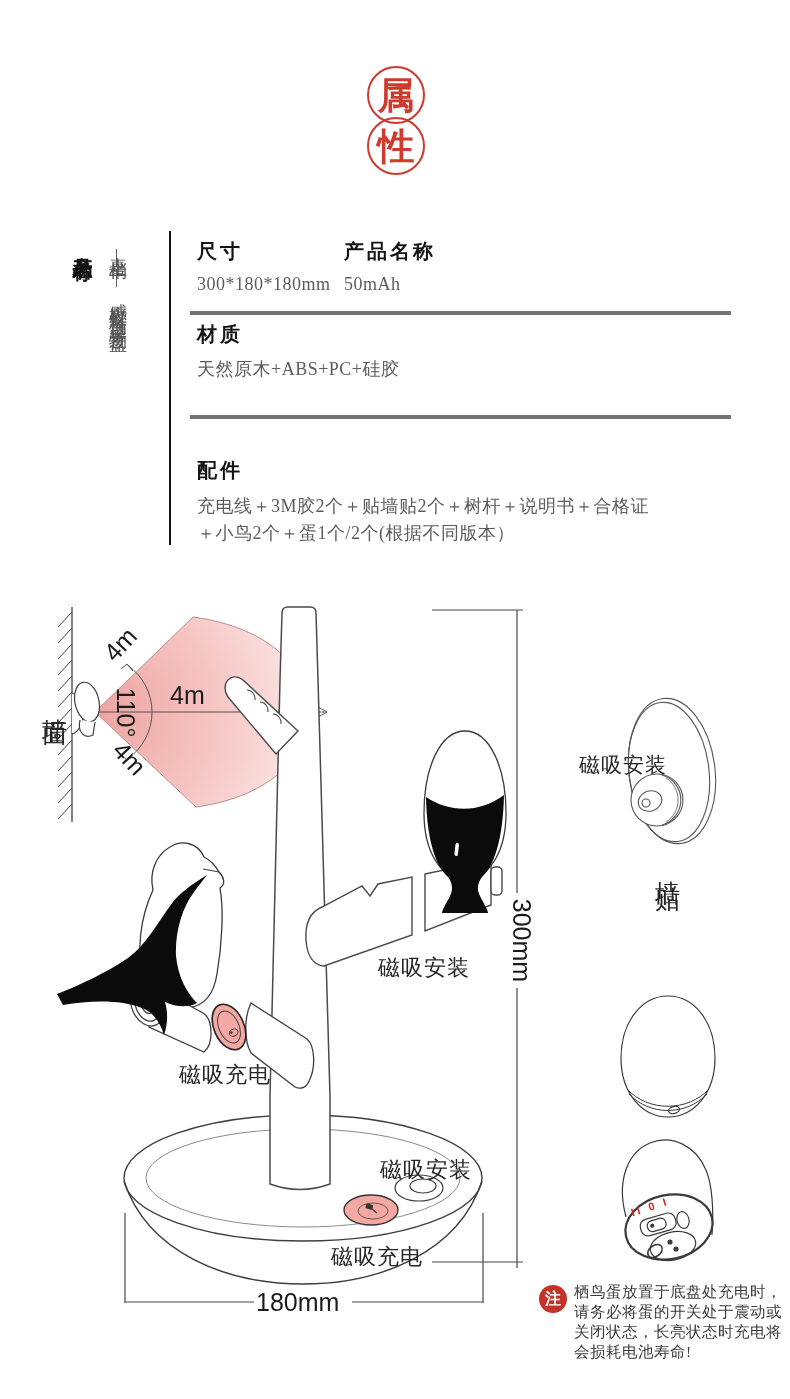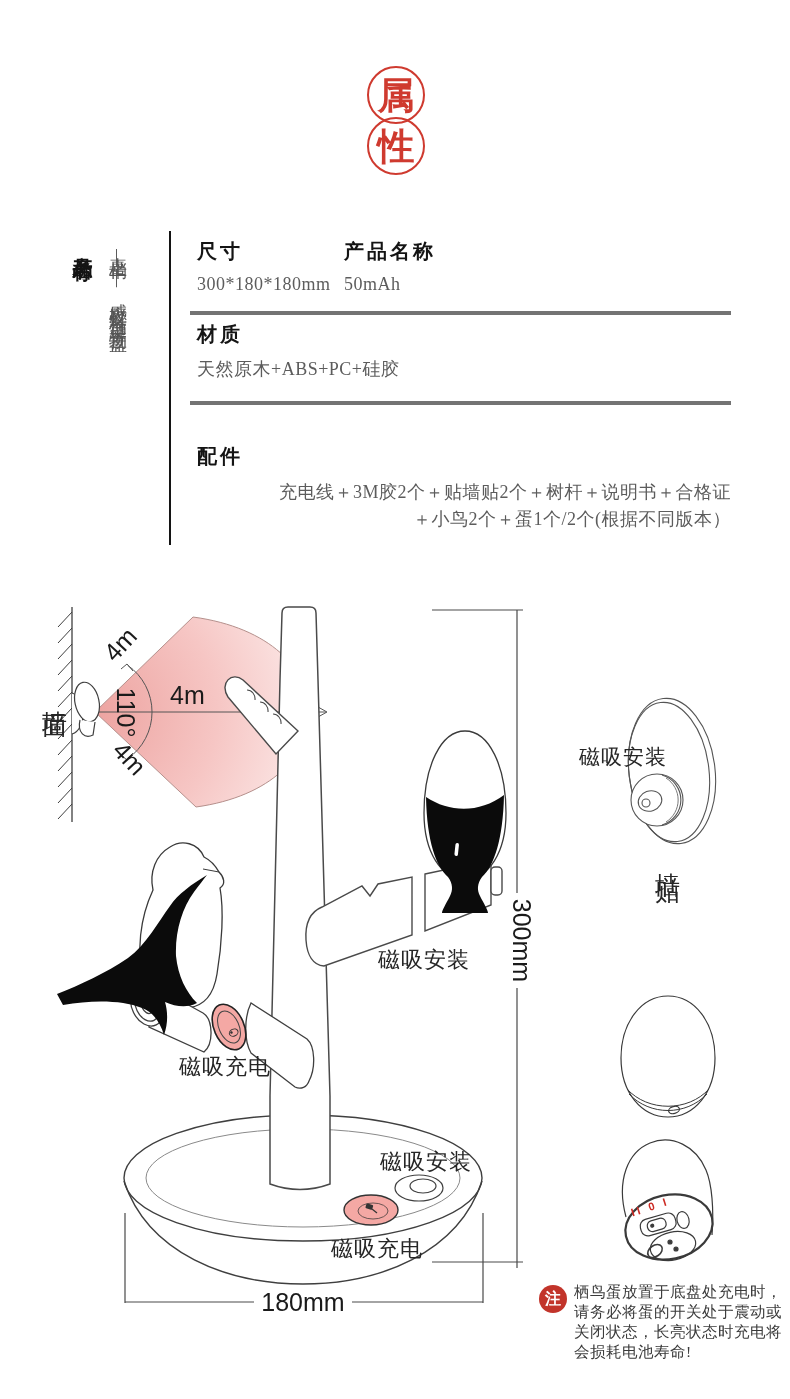--- a/index.html
+++ b/index.html
@@ -15,24 +15,24 @@
        letter-spacing:2px;color:#141414;}
   .psub{position:absolute;left:106px;top:243px;writing-mode:vertical-rl;font-size:18px;color:#555;
        letter-spacing:2px;height:310px;}
   .vdiv{position:absolute;left:169px;top:231px;width:2px;height:314px;background:#141414;}
   .table{position:absolute;left:190px;top:232px;width:541px;}
   .trow{border-bottom:4px solid #737373;padding:6px 0 16px 7px;}
   .trow.last{border-bottom:none;margin-top:32px;}
   .g4{display:grid;grid-template-columns:147px 140px 140px 107px;}
   .k{font-size:20px;font-weight:bold;letter-spacing:3px;color:#141414;}
   .v{font-size:18px;color:#5c5c5c;margin-top:9px;letter-spacing:0.5px;}
-  .pre{white-space:pre-line;line-height:27px;text-align:right;}
-  .mat .v{margin-bottom:4px;}
-  
-  .hw{position:absolute;font-size:22px;color:#262626;letter-spacing:1px;white-space:nowrap;}
+  .pre{white-space:pre-line;line-height:27px;}
+  .mat .v{margin-bottom:18px;}
+  
+  .hw{position:absolute;font-size:22px;color:#262626;letter-spacing:1px;white-space:nowrap;margin-top:8px;}
   .vert{writing-mode:vertical-rl;}
   .dim{position:absolute;font-family:"Liberation Sans","DejaVu Sans",sans-serif;font-size:25px;
        color:#1a1a1a;white-space:nowrap;}
   
   .note-badge{position:absolute;left:539px;top:1285px;width:28px;height:28px;border-radius:50%;
        background:#c2342a;color:#fff;display:flex;align-items:center;justify-content:center;
        font-size:16px;font-weight:bold;}
   .note-text{position:absolute;left:574px;top:1282px;width:220px;font-size:15.5px;line-height:20px;
        color:#3a3a3a;white-space:pre-line;letter-spacing:0.5px;}
   .switch-marks{position:absolute;left:630px;top:1199px;width:50px;transform:rotate(-18deg);
@@ -212,21 +212,21 @@
 <div class="dim" style="left:170px;top:681px;">4m</div>
 <div class="dim" style="left:112px;top:744px;transform:rotate(47deg);">4m</div>
 <div class="dim" style="left:96px;top:698px;width:58px;text-align:center;transform:rotate(90deg);">110°</div>
 
 <div class="hw" style="left:378px;top:945px;">磁吸安装</div>
 <div class="hw" style="left:179px;top:1052px;">磁吸充电</div>
 <div class="hw" style="left:380px;top:1147px;">磁吸安装</div>
 <div class="hw" style="left:331px;top:1234px;">磁吸充电</div>
 
 <div class="dim" style="left:476px;top:926px;width:90px;text-align:center;transform:rotate(90deg);">300mm</div>
-<div class="dim" style="left:256px;top:1288px;width:94px;text-align:center;">180mm</div>
+<div class="dim" style="left:256px;top:1288px;width:94px;text-align:left;">180mm</div>
 
 <div class="hw" style="left:579px;top:743px;font-size:21px;">磁吸安装</div>
 <div class="hw vert" style="left:651px;top:852px;font-size:25px;letter-spacing:7px;">墙贴</div>
 
 <div class="switch-marks">II 0 I</div>
 
 <div class="note-badge">注</div>
 <div class="note-text">栖鸟蛋放置于底盘处充电时，
 请务必将蛋的开关处于震动或
 关闭状态，长亮状态时充电将

